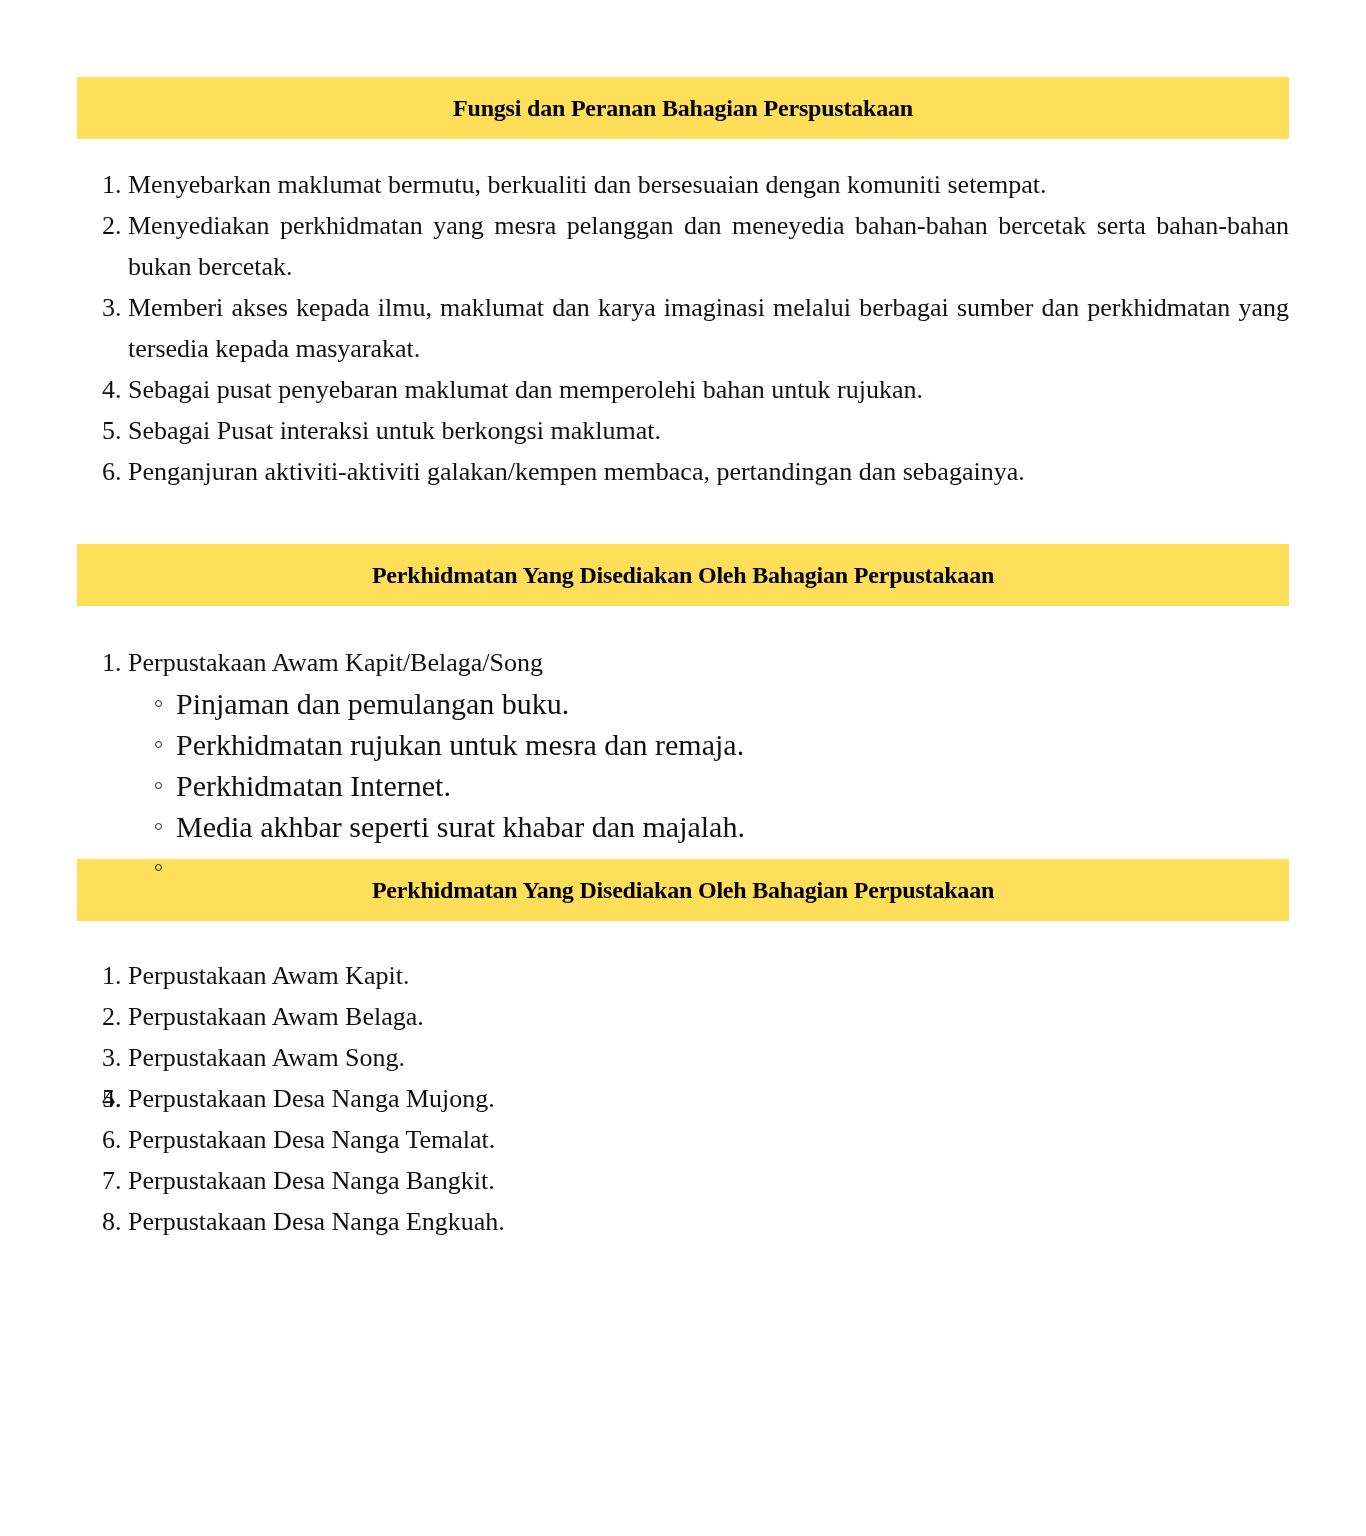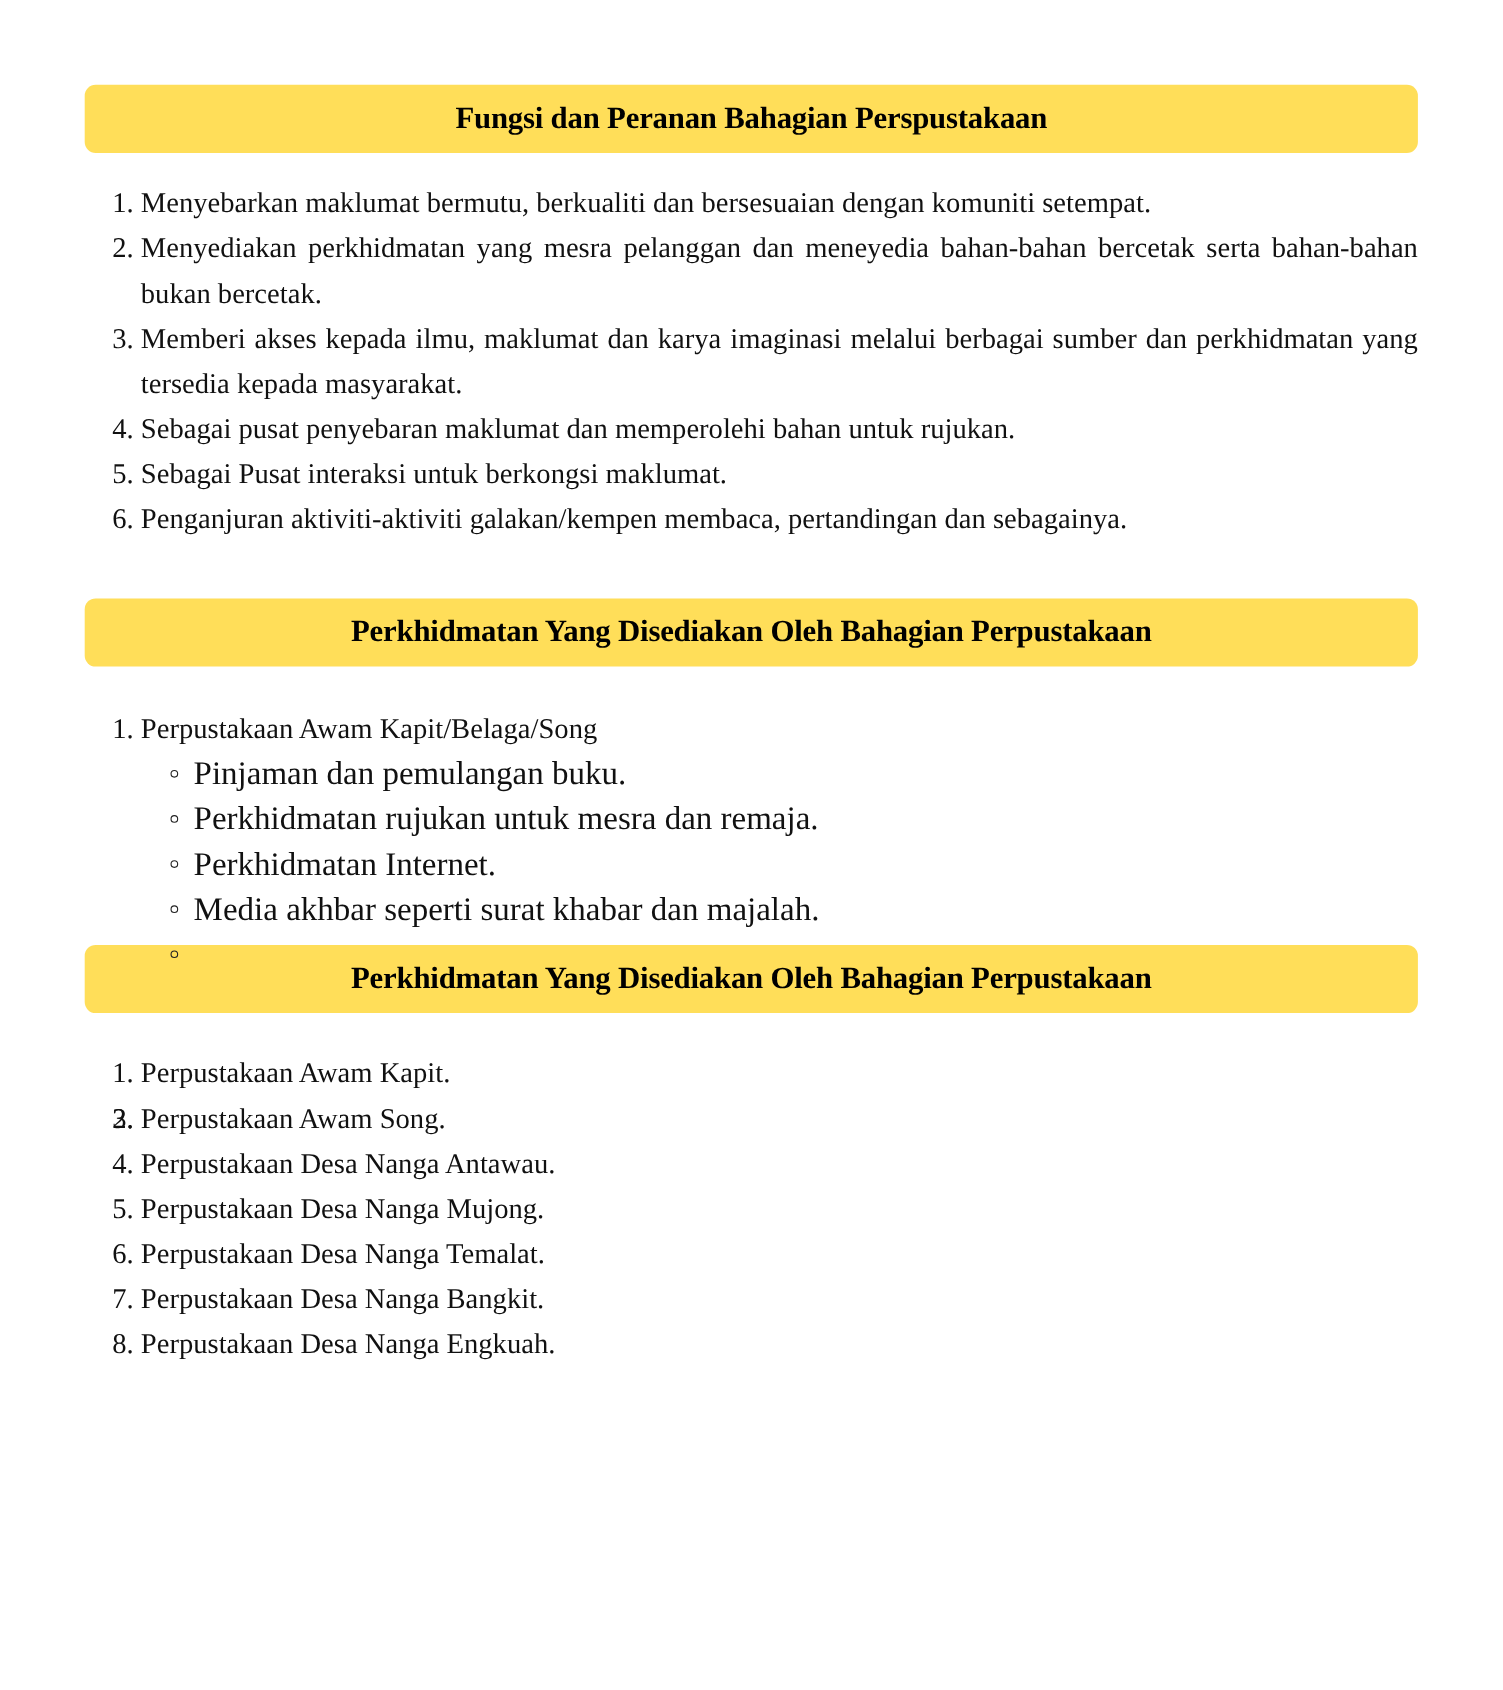--- a/index.html
+++ b/index.html
@@ -16,28 +16,28 @@
     color: #111111;
   }
   .page {
     position: absolute;
     left: 77px;
     top: 77px;
     width: 1212px;
   }
   .banner {
     background: #ffde59;
-    border-radius: 10px;
+    border-radius: 0;
     height: 62px;
     display: flex;
     align-items: center;
     justify-content: center;
     font-family: "Liberation Serif", serif;
     font-weight: bold;
-    font-size: 28px;
+    font-size: 24px;
     letter-spacing: -0.2px;
     color: #000;
   }
   ol.list {
     margin: 0;
     padding: 0;
     list-style: none;
   }
   ol.list > li {
     position: relative;
@@ -111,22 +111,22 @@
         <li><span class="bullet"></span></li>
       </ul>
     </li>
   </ol>
 
   <div id="sec3-banner" class="banner" style="background: rgb(255, 222, 89);">
     <span>Perkhidmatan Yang Disediakan Oleh Bahagian Perpustakaan</span>
   </div>
   <ol id="sec3-list" class="list">
     <li><span class="num">1.</span><span>Perpustakaan Awam Kapit.</span></li>
-    <li><span class="num">2.</span></li>
+    <li><span class="num">2.</span><span>Perpustakaan Awam Belaga.</span></li>
     <li><span class="num">3.</span><span>Perpustakaan Awam Song.</span></li>
-    <li><span class="num">4.</span><span>Perpustakaan Desa Nanga Antawau.</span></li>
+    <li><span class="num">4.</span></li>
     <li><span class="num">5.</span><span>Perpustakaan Desa Nanga Mujong.</span></li>
     <li><span class="num">6.</span><span>Perpustakaan Desa Nanga Temalat.</span></li>
     <li><span class="num">7.</span><span>Perpustakaan Desa Nanga Bangkit.</span></li>
     <li><span class="num">8.</span><span>Perpustakaan Desa Nanga Engkuah.</span></li>
   </ol>
 
 </div>
 
 </body></html>

